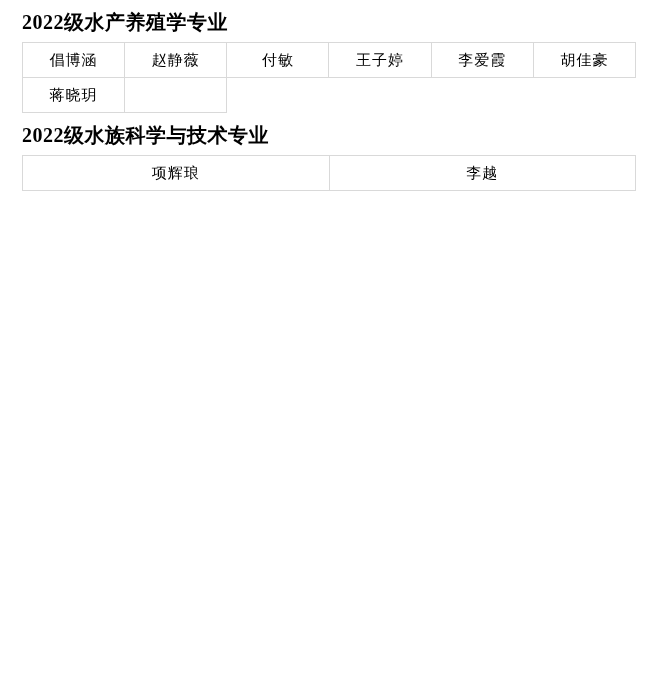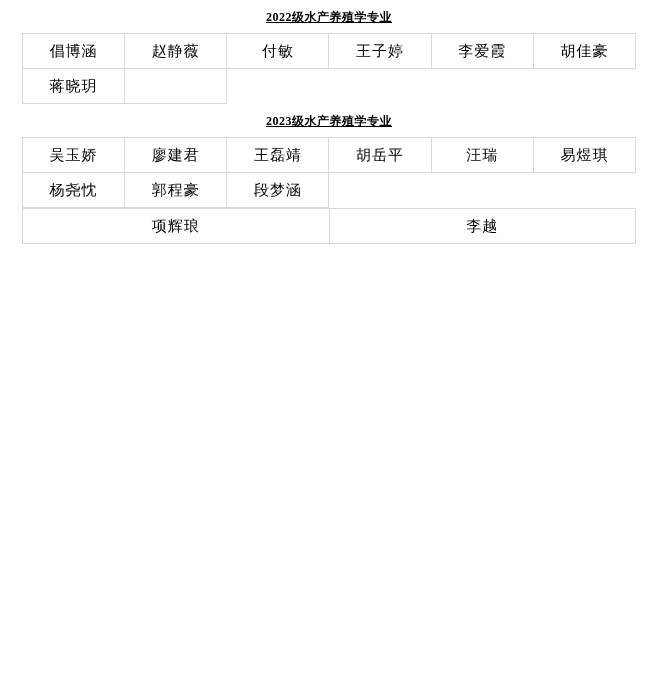--- a/index.html
+++ b/index.html
@@ -16,27 +16,26 @@
   }
   .page {
     width: 658px;
     box-sizing: border-box;
     padding: 0 22px;
   }
   .section {
     margin: 0;
   }
   .section-title {
-    text-align: center;
+    text-align: left;
     font-weight: bold;
-    font-size: 12px;
+    font-size: 20px;
     line-height: 1.1;
     letter-spacing: 0.5px;
     padding: 11px 0 9px 0;
-    text-decoration: underline;
   }
   table.name-grid {
     width: 100%;
     border-collapse: collapse;
     table-layout: fixed;
   }
   table.name-grid td {
     border: 1px solid #d9d9d9;
     height: 34px;
     text-align: center;
@@ -71,42 +70,23 @@
         </tr>
         <tr>
           <td>蒋晓玥</td>
           <td class="empty"></td>
         </tr>
       </tbody>
     </table>
   </div>
 
   <div class="section">
+    <div class="section-title">2022级水族科学与技术专业</div>
   </div>
 
-  <div class="section">
-    <div class="section-title">2023级水产养殖学专业</div>
-    <table class="name-grid">
-      <tbody>
-        <tr>
-          <td>吴玉娇</td>
-          <td>廖建君</td>
-          <td>王磊靖</td>
-          <td>胡岳平</td>
-          <td>汪瑞</td>
-          <td>易煜琪</td>
-        </tr>
-        <tr>
-          <td>杨尧忱</td>
-          <td>郭程豪</td>
-          <td>段梦涵</td>
-        </tr>
-      </tbody>
-    </table>
-  </div>
 
 
   <div class="section">
     <table class="name-grid">
       <tbody>
         <tr>
           <td>项辉琅</td>
           <td>李越</td>
         </tr>
       </tbody>

